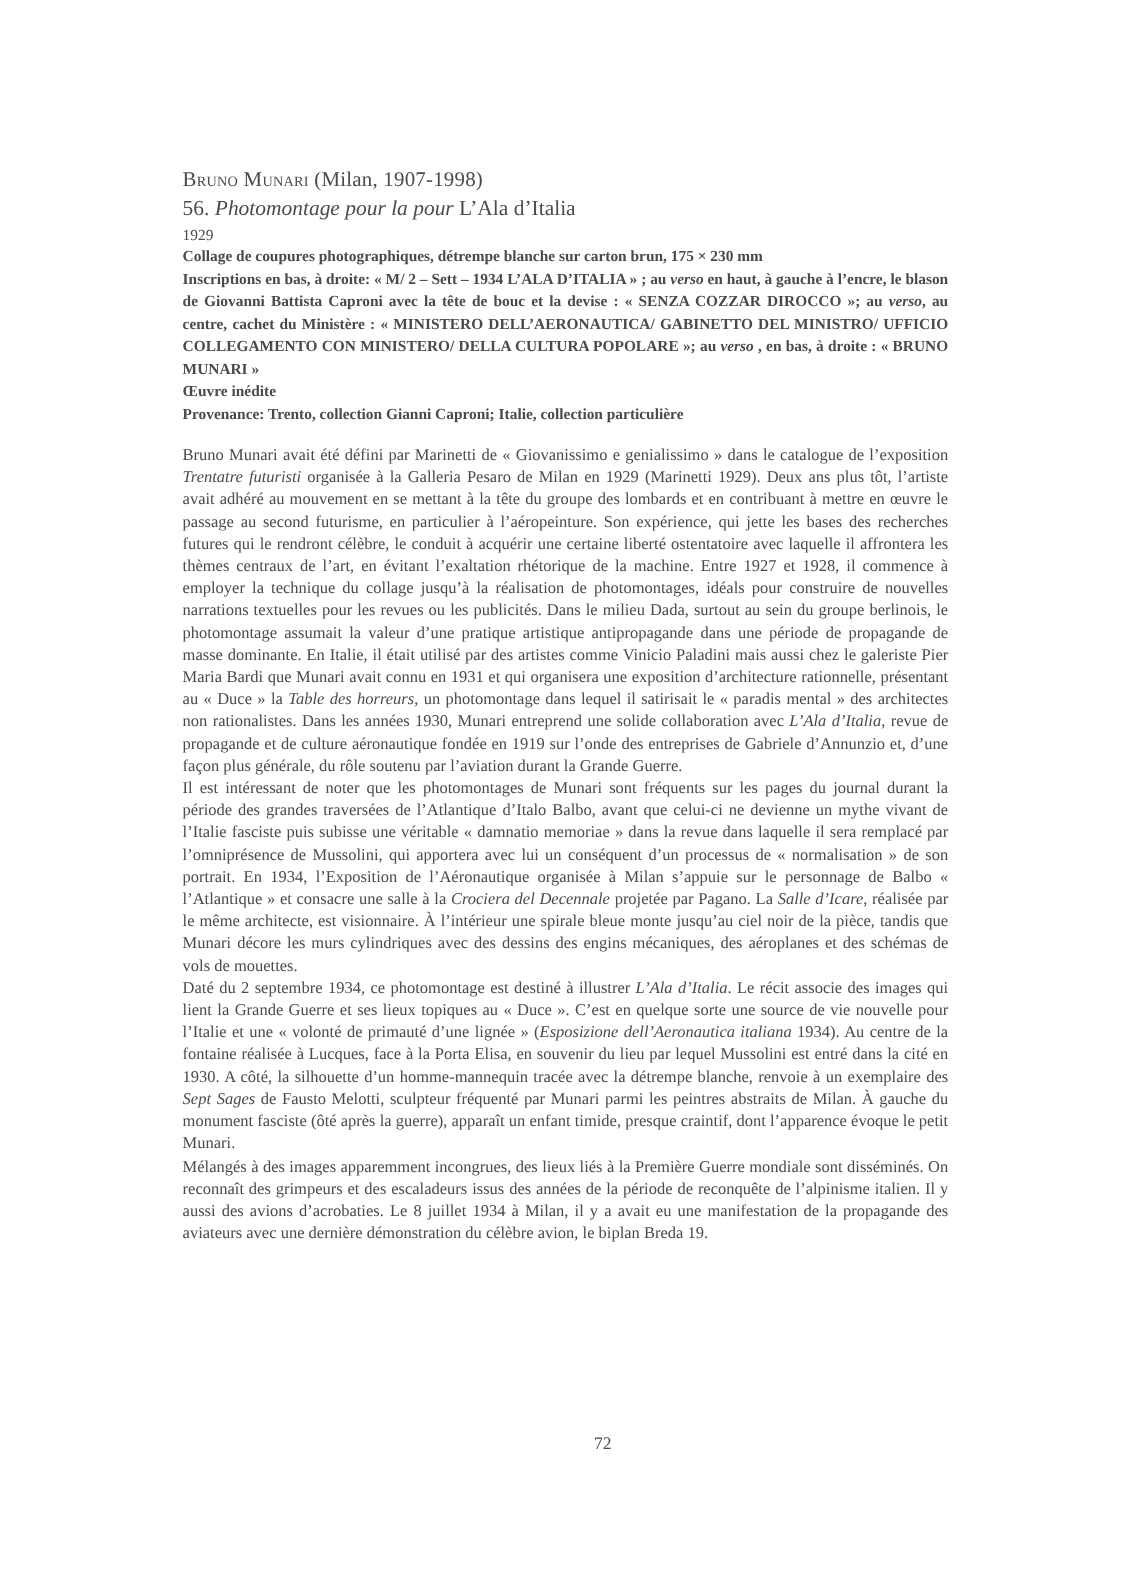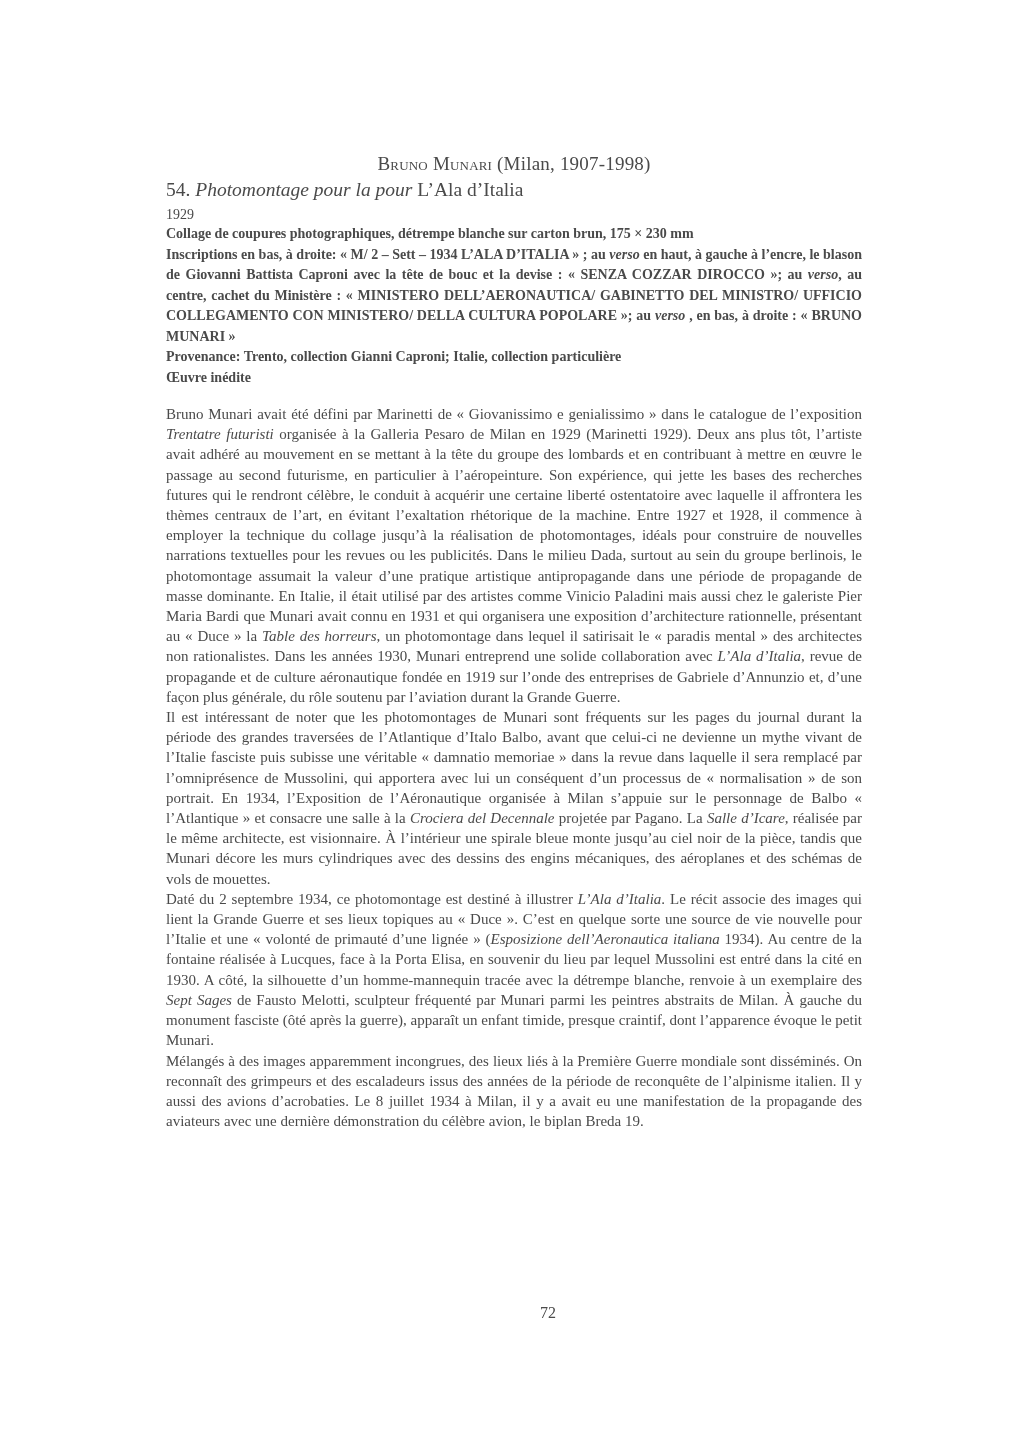--- a/index.html
+++ b/index.html
@@ -16,21 +16,20 @@
   .content {
     position: absolute;
     left: 166px;
     top: 151px;
     width: 696px;
   }
   .artist-line {
     font-size: 19px;
     line-height: 26px;
     letter-spacing: 0.2px;
-    text-align: center;
   }
   .sc { font-variant: small-caps; }
   .it { font-style: italic; }
   .work-line {
     font-size: 19.5px;
     line-height: 26px;
   }
   .year-line {
     font-size: 14px;
     line-height: 19px;
@@ -62,29 +61,29 @@
   }
 </style>
 </head>
 <body>
 
 <div class="page">
   <div class="content">
 
     <div class="header">
       <div class="artist-line"><span class="sc">Bruno Munari</span><span> (Milan, 1907-1998)</span></div>
-      <div class="work-line"><span>54. </span><span class="it">Photomontage pour la pour</span><span> L’Ala d’Italia</span></div>
+      <div class="work-line"><span>56. </span><span class="it">Photomontage pour la pour</span><span> L’Ala d’Italia</span></div>
       <div class="year-line">1929</div>
     </div>
 
     <div class="tombstone">
       <p><span>Collage de coupures photographiques, détrempe blanche sur carton brun, 175 × 230 mm</span></p>
       <p><span>Inscriptions en bas, à droite: « M/ 2 – Sett – 1934 L’ALA D’ITALIA » ; au </span><span class="it">verso</span><span> en haut, à gauche à l’encre, le blason de Giovanni Battista Caproni avec la tête de bouc et la devise : « SENZA COZZAR DIROCCO »; au </span><span class="it">verso</span><span>, au centre, cachet du Ministère : « MINISTERO DELL’AERONAUTICA/ GABINETTO DEL MINISTRO/ UFFICIO COLLEGAMENTO CON MINISTERO/ DELLA CULTURA POPOLARE »; au </span><span class="it">verso</span><span> , en bas, à droite : « BRUNO MUNARI »</span></p>
+      <p><span>Œuvre inédite</span></p>
       <p><span>Provenance: Trento, collection Gianni Caproni; Italie, collection particulière</span></p>
-      <p><span>Œuvre inédite</span></p>
     </div>
 
     <div class="body-text">
       <p><span>Bruno Munari avait été défini par Marinetti de « Giovanissimo e genialissimo » dans le catalogue de l’exposition </span><span class="it">Trentatre futuristi</span><span> organisée à la Galleria Pesaro de Milan en 1929 (Marinetti 1929). Deux ans plus tôt, l’artiste avait adhéré au mouvement en se mettant à la tête du groupe des lombards et en contribuant à mettre en œuvre le passage au second futurisme, en particulier à l’aéropeinture. Son expérience, qui jette les bases des recherches futures qui le rendront célèbre, le conduit à acquérir une certaine liberté ostentatoire avec laquelle il affrontera les thèmes centraux de l’art, en évitant l’exaltation rhétorique de la machine. Entre 1927 et 1928, il commence à employer la technique du collage jusqu’à la réalisation de photomontages, idéals pour construire de nouvelles narrations textuelles pour les revues ou les publicités. Dans le milieu Dada, surtout au sein du groupe berlinois, le photomontage assumait la valeur d’une pratique artistique antipropagande dans une période de propagande de masse dominante. En Italie, il était utilisé par des artistes comme Vinicio Paladini mais aussi chez le galeriste Pier Maria Bardi que Munari avait connu en 1931 et qui organisera une exposition d’architecture rationnelle, présentant au « Duce » la </span><span class="it">Table des horreurs</span><span>, un photomontage dans lequel il satirisait le « paradis mental » des architectes non rationalistes. Dans les années 1930, Munari entreprend une solide collaboration avec </span><span class="it">L’Ala d’Italia</span><span>, revue de propagande et de culture aéronautique fondée en 1919 sur l’onde des entreprises de Gabriele d’Annunzio et, d’une façon plus générale, du rôle soutenu par l’aviation durant la Grande Guerre.</span></p>
       <p><span>Il est intéressant de noter que les photomontages de Munari sont fréquents sur les pages du journal durant la période des grandes traversées de l’Atlantique d’Italo Balbo, avant que celui-ci ne devienne un mythe vivant de l’Italie fasciste puis subisse une véritable « damnatio memoriae » dans la revue dans laquelle il sera remplacé par l’omniprésence de Mussolini, qui apportera avec lui un conséquent d’un processus de « normalisation » de son portrait. En 1934, l’Exposition de l’Aéronautique organisée à Milan s’appuie sur le personnage de Balbo « l’Atlantique » et consacre une salle à la </span><span class="it">Crociera del Decennale</span><span> projetée par Pagano. La </span><span class="it">Salle d’Icare</span><span>, réalisée par le même architecte, est visionnaire. À l’intérieur une spirale bleue monte jusqu’au ciel noir de la pièce, tandis que Munari décore les murs cylindriques avec des dessins des engins mécaniques, des aéroplanes et des schémas de vols de mouettes.</span></p>
       <p><span>Daté du 2 septembre 1934, ce photomontage est destiné à illustrer </span><span class="it">L’Ala d’Italia</span><span>. Le récit associe des images qui lient la Grande Guerre et ses lieux topiques au « Duce ». C’est en quelque sorte une source de vie nouvelle pour l’Italie et une « volonté de primauté d’une lignée » (</span><span class="it">Esposizione dell’Aeronautica italiana</span><span> 1934). Au centre de la fontaine réalisée à Lucques, face à la Porta Elisa, en souvenir du lieu par lequel Mussolini est entré dans la cité en 1930. A côté, la silhouette d’un homme-mannequin tracée avec la détrempe blanche, renvoie à un exemplaire des </span><span class="it">Sept Sages</span><span> de Fausto Melotti, sculpteur fréquenté par Munari parmi les peintres abstraits de Milan. À gauche du monument fasciste (ôté après la guerre), apparaît un enfant timide, presque craintif, dont l’apparence évoque le petit Munari.</span></p>
       <p><span>Mélangés à des images apparemment incongrues, des lieux liés à la Première Guerre mondiale sont disséminés. On reconnaît des grimpeurs et des escaladeurs issus des années de la période de reconquête de l’alpinisme italien. Il y aussi des avions d’acrobaties. Le 8 juillet 1934 à Milan, il y a avait eu une manifestation de la propagande des aviateurs avec une dernière démonstration du célèbre avion, le biplan Breda 19.</span></p>
     </div>
 
   </div>

